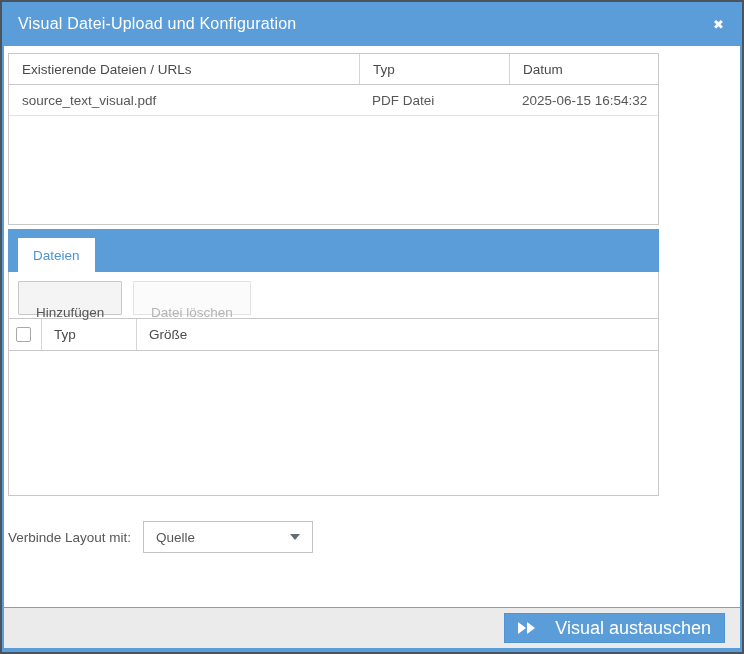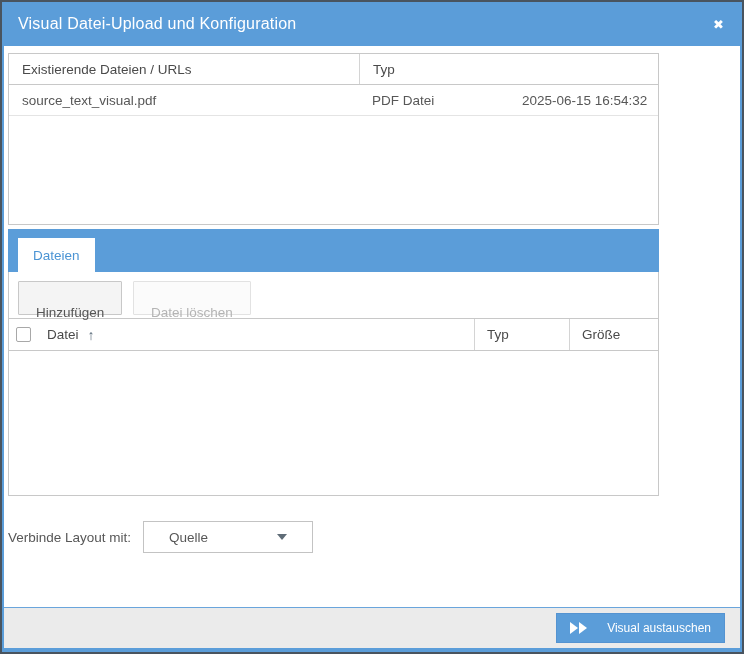--- a/index.html
+++ b/index.html
@@ -164,21 +164,21 @@
   }
   .layout-row .lbl { color: #575757; }
   .select {
     margin-left: 12px;
     width: 170px;
     height: 32px;
     border: 1px solid #c3c3c3;
     background: #fff;
     display: flex;
     align-items: center;
-    padding: 0 25px;
+    padding: 0 12px;
     cursor: pointer;
     position: relative;
   }
   .select .val { flex: 1; color: #575757; }
   .chevron {
     width: 0; height: 0;
     border-left: 5px solid transparent;
     border-right: 5px solid transparent;
     border-top: 6px solid #5f6c77;
   }
@@ -197,40 +197,41 @@
   }
   .primary-btn {
     height: 30px;
     background: #5b9dd9;
     color: #ffffff;
     border: 1px solid #5493d1;
     display: flex;
     align-items: center;
     gap: 20px;
     padding: 0 13px;
-    font-size: 12px;
+    font-size: 18px;
     cursor: pointer;
   }
 </style>
 </head>
 <body>
 
 <div class="dialog">
 
   <div class="titlebar">
     <span class="title">Visual Datei-Upload und Konfiguration</span>
     <span class="close-btn">✖</span>
   </div>
 
   <div class="body">
 
     <div class="grid1">
       <div class="ghead">
         <div class="hcell c1">Existierende Dateien / URLs</div>
         <div class="hcell c2">Typ</div>
+        <div class="hcell c3">Datum</div>
       </div>
       <div class="grow">
         <div class="cell c1">source_text_visual.pdf</div>
         <div class="cell c2">PDF Datei</div>
         <div class="cell c3">2025-06-15 16:54:32</div>
       </div>
     </div>
 
     <div class="tabstrip">
       <div class="tab">
@@ -239,24 +240,20 @@
     </div>
 
     <div class="panel">
       <div class="toolbar">
         <span class="btn">Hinzufügen</span>
         <span class="btn disabled">Datei löschen</span>
       </div>
       <div class="grid2-head">
         <div class="hcell ccheck">
           <span class="checkbox"></span>
-        </div>
-        <div class="hcell cfile">
-          <span>Datei</span>
-          <span class="sort-arrow">↑</span>
         </div>
         <div class="hcell ctype">Typ</div>
         <div class="hcell csize">Größe</div>
       </div>
       <div class="grid2-body"></div>
     </div>
 
 
     <div class="layout-row">
       <span class="lbl">Verbinde Layout mit:</span>

